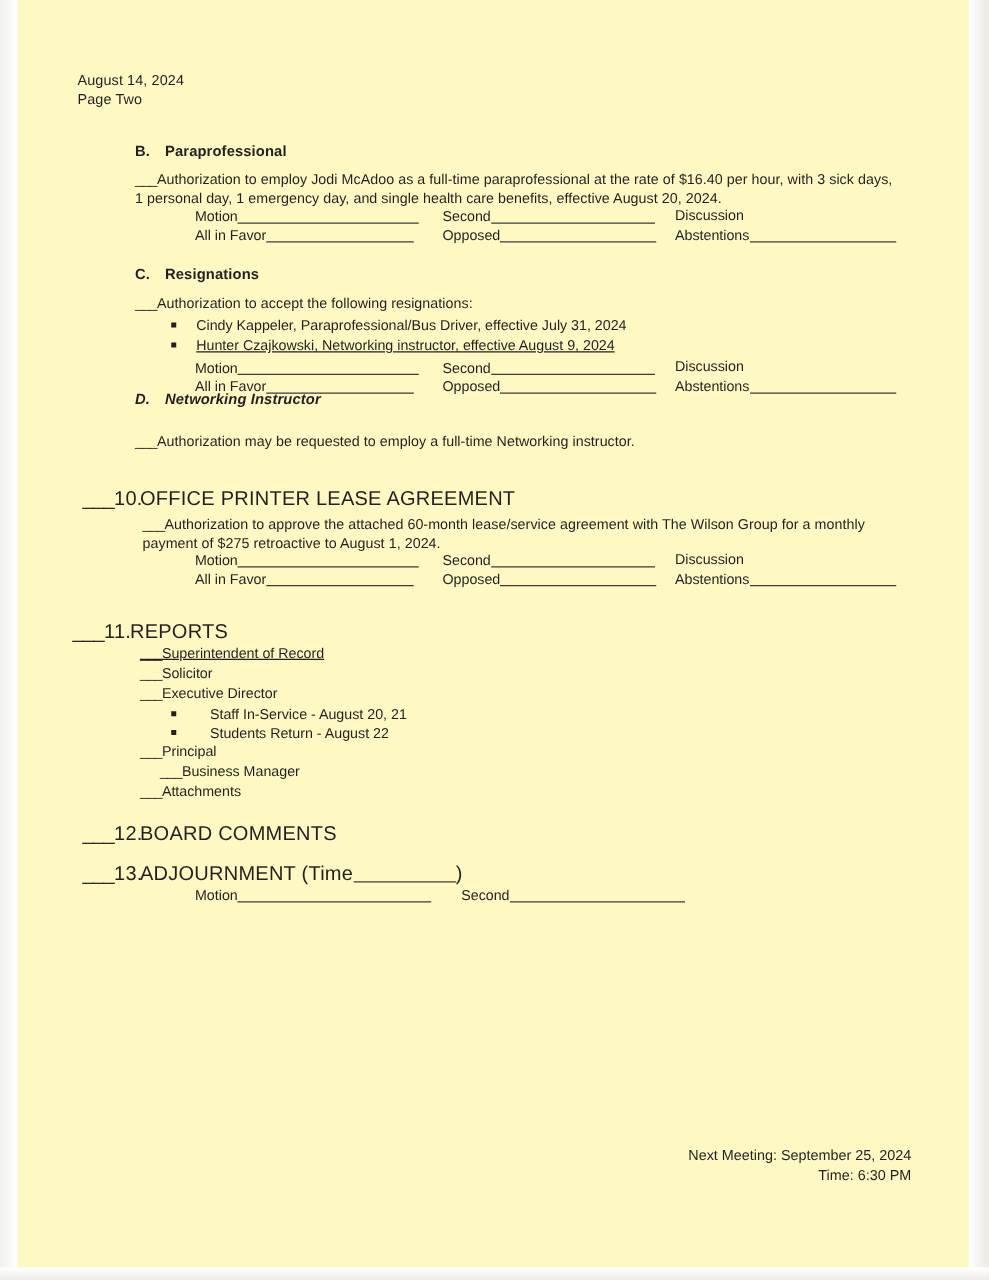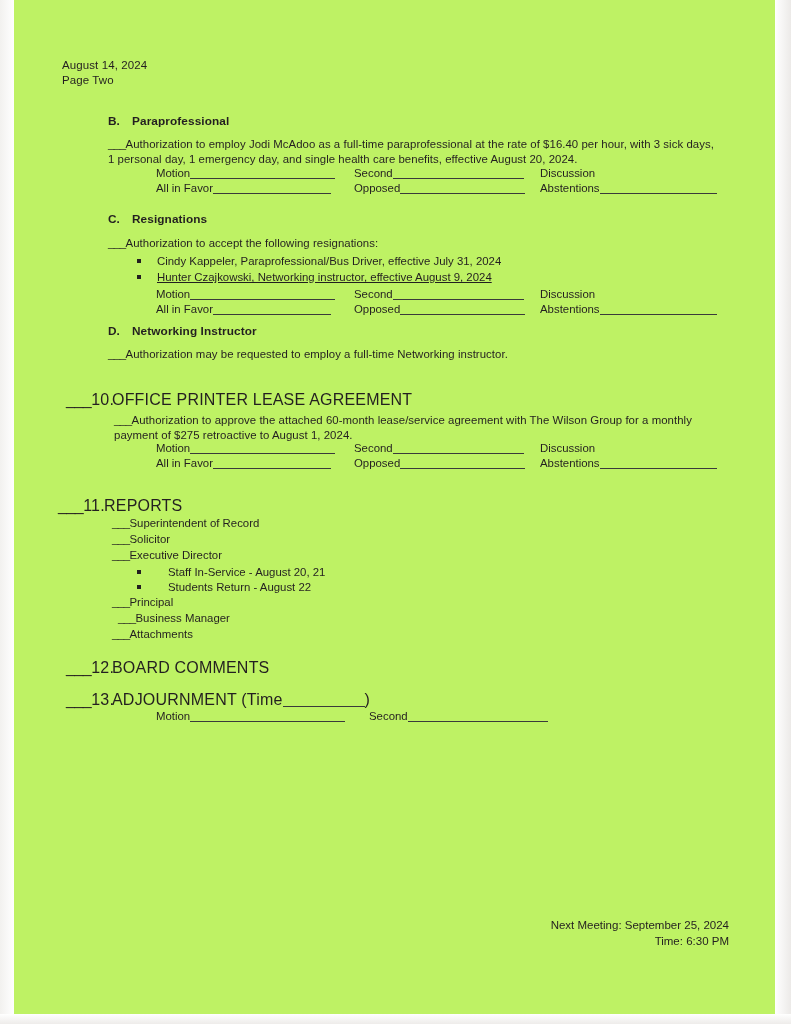--- a/index.html
+++ b/index.html
@@ -13,21 +13,21 @@
     position: relative;
     font-family: "Liberation Sans", sans-serif;
     color: #231f20;
     overflow: hidden;
   }
   .page {
     position: absolute;
     left: 0; top: 0;
     width: 791px;
     height: 1024px;
-    background: #bef264;
+    background: #fef9c3;
   }
   
   .scan-edge-left {
     position: absolute; left: 0; top: 0; width: 14px; height: 1024px;
     background: linear-gradient(to right, #f2f1ef, #ffffff);
   }
   .scan-edge-right {
     position: absolute; right: 0; top: 0; width: 16px; height: 1024px;
     background: linear-gradient(to left, #eceae8, #ffffff);
   }
@@ -177,21 +177,21 @@
         <span class="cell" style="left:198px;"><span>Second</span><span class="rule" style="width:131px;"></span></span>
         <span class="cell" style="left:384px;">Discussion</span>
       </div>
       <div class="mrow">
         <span class="cell" style="left:0;"><span>All in Favor</span><span class="rule" style="width:118px;"></span></span>
         <span class="cell" style="left:198px;"><span>Opposed</span><span class="rule" style="width:125px;"></span></span>
         <span class="cell" style="left:384px;"><span>Abstentions</span><span class="rule" style="width:117px;"></span></span>
       </div>
     </div>
 
-    <div class="sec-head" style="left:108px; top:324px;">
+    <div class="sec-head" style="left:108px; top:312px;font-style:italic;">
       <span class="sec-letter">D.</span><span>Networking Instructor</span>
     </div>
 
     <div class="para" style="left:108px; top:347px; width:610px;">
       <span class="blank">___</span><span>Authorization may be requested to employ a full-time Networking instructor.</span>
     </div>
 
     <div class="num-item" style="left:66px; top:391px;">
       <span class="n"><span class="blank">___</span><span>10.</span></span><span>OFFICE PRINTER LEASE AGREEMENT</span>
     </div>
@@ -210,41 +210,41 @@
         <span class="cell" style="left:0;"><span>All in Favor</span><span class="rule" style="width:118px;"></span></span>
         <span class="cell" style="left:198px;"><span>Opposed</span><span class="rule" style="width:125px;"></span></span>
         <span class="cell" style="left:384px;"><span>Abstentions</span><span class="rule" style="width:117px;"></span></span>
       </div>
     </div>
 
     <div class="num-item" style="left:58px; top:497px;">
       <span class="n"><span class="blank">___</span><span>11.</span></span><span>REPORTS</span>
     </div>
 
-    <div class="report-line" style="left:112px; top:517px;">
+    <div class="report-line" style="left:112px; top:517px;text-decoration:underline;">
       <span class="blank">___</span><span>Superintendent of Record</span>
     </div>
     <div class="report-line" style="left:112px; top:533px;">
       <span class="blank">___</span><span>Solicitor</span>
     </div>
     <div class="report-line" style="left:112px; top:549px;">
       <span class="blank">___</span><span>Executive Director</span>
     </div>
 
     <div class="bullet-row" style="left:137px; top:565px;">
       <span class="sq"></span><span class="sq-gap-wide"></span><span>Staff In-Service - August 20, 21</span>
     </div>
     <div class="bullet-row" style="left:137px; top:580px;">
       <span class="sq"></span><span class="sq-gap-wide"></span><span>Students Return - August 22</span>
     </div>
 
     <div class="report-line" style="left:112px; top:596px;">
       <span class="blank">___</span><span>Principal</span>
     </div>
-    <div class="report-line" style="left:118px; top:612px;">
+    <div class="report-line" style="left:128px; top:612px;">
       <span class="blank">___</span><span>Business Manager</span>
     </div>
     <div class="report-line" style="left:112px; top:628px;">
       <span class="blank">___</span><span>Attachments</span>
     </div>
 
     <div class="num-item" style="left:66px; top:659px;">
       <span class="n"><span class="blank">___</span><span>12.</span></span><span>BOARD COMMENTS</span>
     </div>
 

